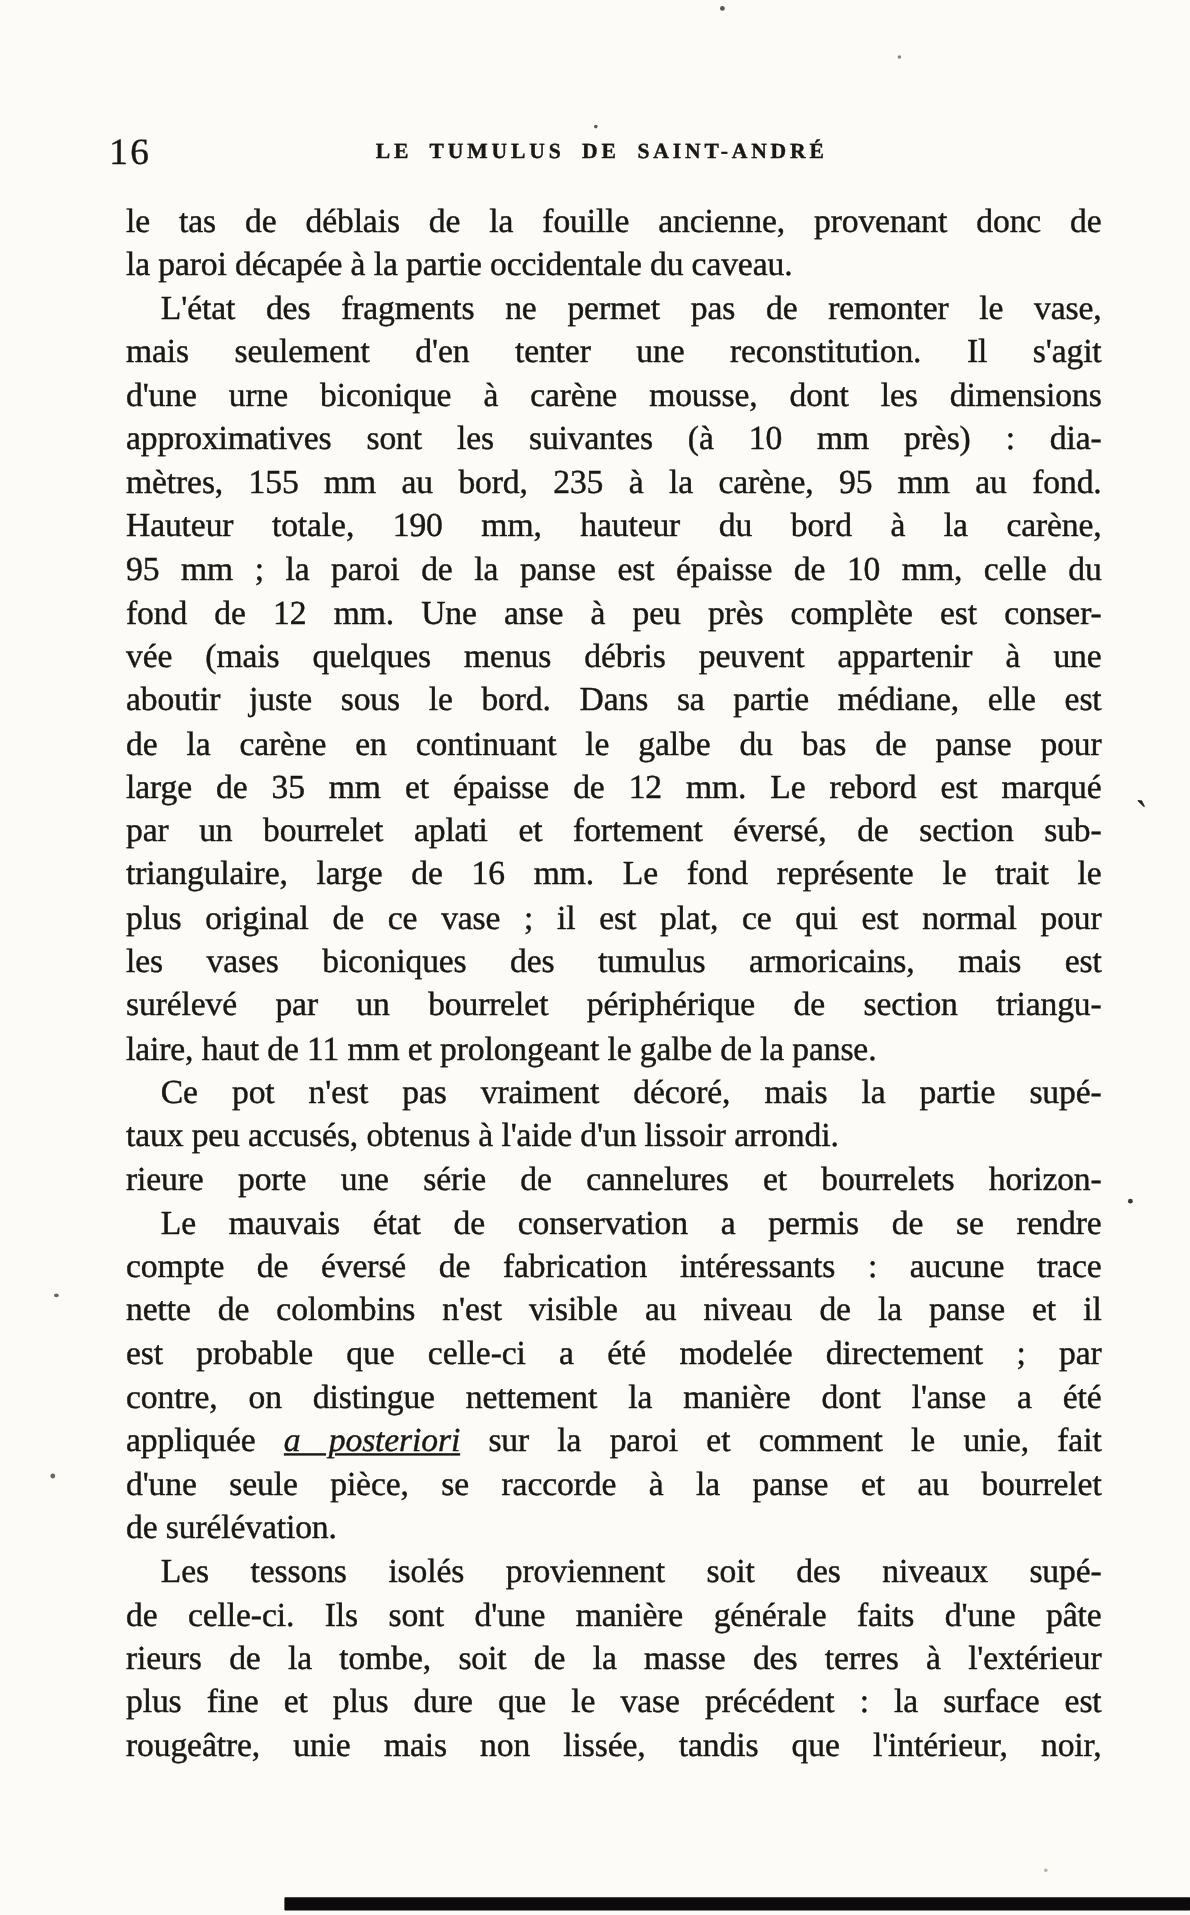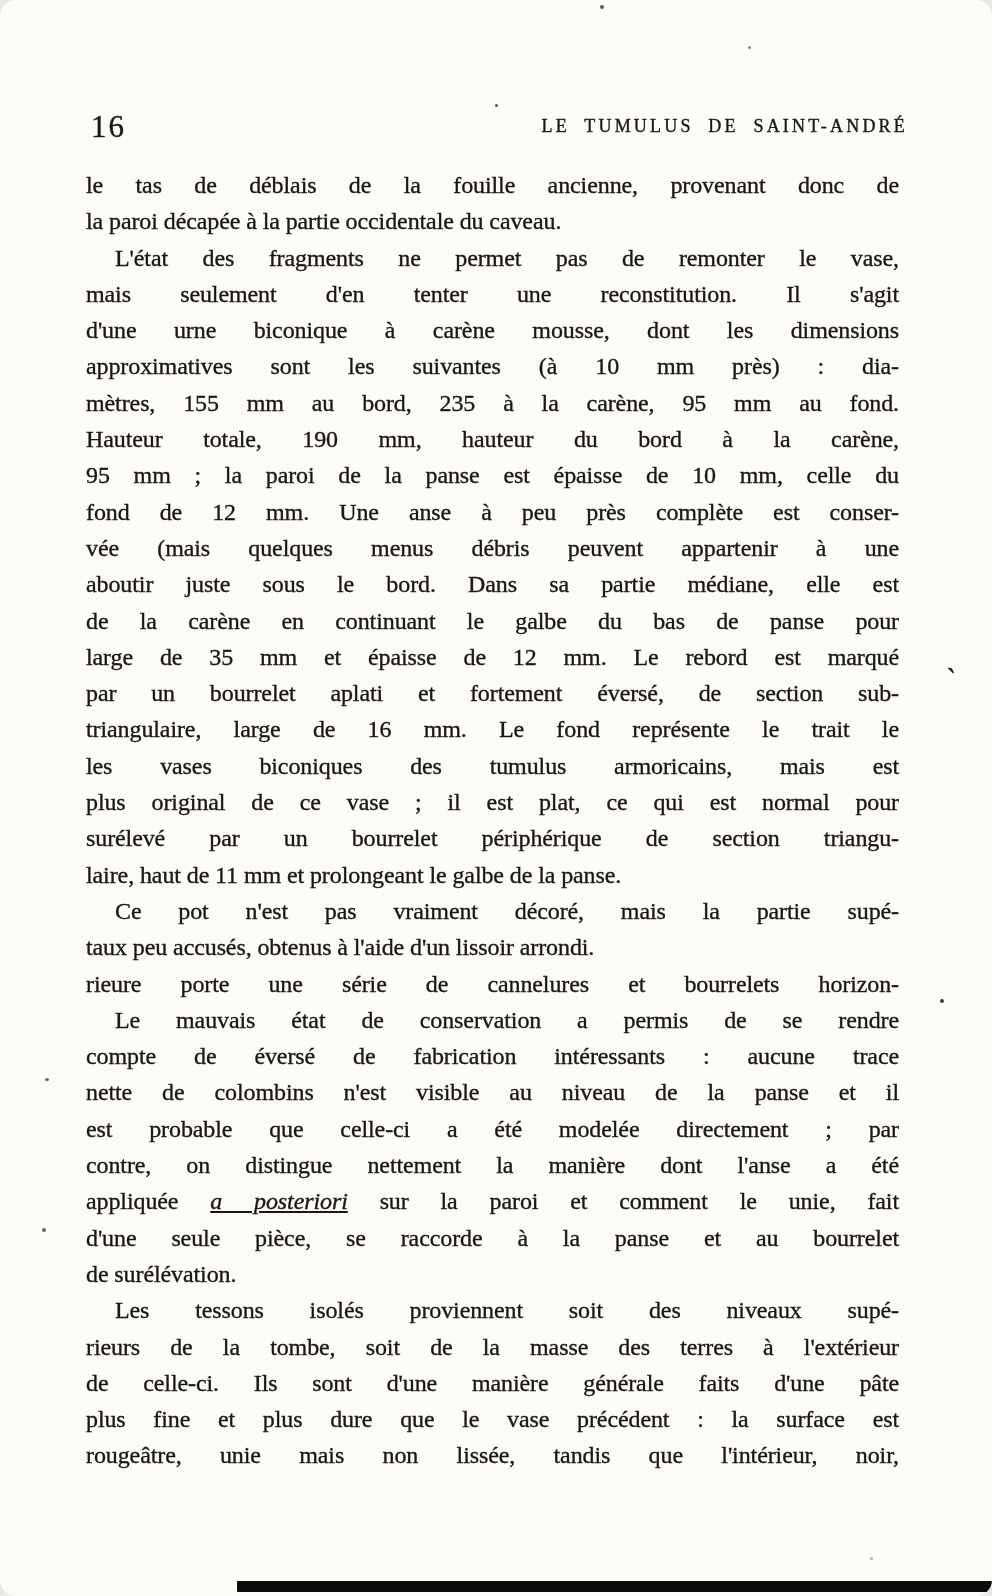--- a/index.html
+++ b/index.html
@@ -3,38 +3,37 @@
 <meta charset="utf-8">
 <style>
   html,body{margin:0;padding:0;background:#e8e8e4;}
   .scan-page{
     position:relative;
     width:992px;height:1596px;
     background:#fcfbf7;
     overflow:hidden;
     color:#1a1716;
     font-family:"Liberation Serif","DejaVu Serif",serif;
-    border-radius:16px;
     -webkit-text-stroke:0.35px #1a1716;
   }
   .running-header{position:absolute;top:108px;left:95px;width:813px;height:44px;}
   .page-number{
     position:absolute;left:-4px;top:2px;
     font-size:31px;letter-spacing:2px;line-height:34px;
   }
   .running-title{
     position:absolute;left:0;right:0;top:6px;
-    text-align:right;
-    font-size:18px;font-weight:normal;
+    text-align:center;
+    font-size:18px;font-weight:bold;
     letter-spacing:3.2px;word-spacing:7px;
     line-height:24px;
   }
   .text-block{
-    position:absolute;left:86px;top:167px;width:813px;
-    font-size:24px;line-height:36.3px;letter-spacing:-0.1px;
+    position:absolute;left:105px;top:167px;width:813px;
+    font-size:28px;line-height:36.3px;letter-spacing:-0.1px;
   }
   .line{text-align:justify;text-align-last:justify;}
   .line.last{text-align-last:left;}
   .line.indent{text-indent:29px;}
   .line em{font-style:italic;text-decoration:underline;}
   
   .scan-bar{
     position:absolute;left:237px;top:1581px;width:755px;height:11px;
     background:#0b0b0b;border-radius:1px;
   }
@@ -71,38 +70,38 @@
       <div class="line"><span>mètres, 155 mm au bord, 235 à la carène, 95 mm au fond.</span></div>
       <div class="line"><span>Hauteur totale, 190 mm, hauteur du bord à la carène,</span></div>
       <div class="line"><span>95 mm ; la paroi de la panse est épaisse de 10 mm, celle du</span></div>
       <div class="line"><span>fond de 12 mm. Une anse à peu près complète est conser-</span></div>
       <div class="line"><span>vée (mais quelques menus débris peuvent appartenir à une</span></div>
       <div class="line"><span>aboutir juste sous le bord. Dans sa partie médiane, elle est</span></div>
       <div class="line"><span>de la carène en continuant le galbe du bas de panse pour</span></div>
       <div class="line"><span>large de 35 mm et épaisse de 12 mm. Le rebord est marqué</span></div>
       <div class="line"><span>par un bourrelet aplati et fortement éversé, de section sub-</span></div>
       <div class="line"><span>triangulaire, large de 16 mm. Le fond représente le trait le</span></div>
+      <div class="line"><span>plus original de ce vase ; il est plat, ce qui est normal pour</span></div>
       <div class="line"><span>les vases biconiques des tumulus armoricains, mais est</span></div>
-      <div class="line"><span>plus original de ce vase ; il est plat, ce qui est normal pour</span></div>
       <div class="line"><span>surélevé par un bourrelet périphérique de section triangu-</span></div>
       <div class="line last"><span>laire, haut de 11 mm et prolongeant le galbe de la panse.</span></div>
       <div class="line indent"><span>Ce pot n'est pas vraiment décoré, mais la partie supé-</span></div>
       <div class="line last"><span>taux peu accusés, obtenus à l'aide d'un lissoir arrondi.</span></div>
       <div class="line"><span>rieure porte une série de cannelures et bourrelets horizon-</span></div>
       <div class="line indent"><span>Le mauvais état de conservation a permis de se rendre</span></div>
       <div class="line"><span>compte de éversé de fabrication intéressants : aucune trace</span></div>
       <div class="line"><span>nette de colombins n'est visible au niveau de la panse et il</span></div>
       <div class="line"><span>est probable que celle-ci a été modelée directement ; par</span></div>
       <div class="line"><span>contre, on distingue nettement la manière dont l'anse a été</span></div>
       <div class="line"><span>appliquée </span><em>a posteriori</em><span> sur la paroi et comment le unie, fait</span></div>
       <div class="line"><span>d'une seule pièce, se raccorde à la panse et au bourrelet</span></div>
       <div class="line last"><span>de surélévation.</span></div>
       <div class="line indent"><span>Les tessons isolés proviennent soit des niveaux supé-</span></div>
+      <div class="line"><span>de celle-ci. Ils sont d'une manière générale faits d'une pâte</span></div>
       <div class="line"><span>rieurs de la tombe, soit de la masse des terres à l'extérieur</span></div>
-      <div class="line"><span>de celle-ci. Ils sont d'une manière générale faits d'une pâte</span></div>
       <div class="line"><span>plus fine et plus dure que le vase précédent : la surface est</span></div>
       <div class="line"><span>rougeâtre, unie mais non lissée, tandis que l'intérieur, noir,</span></div>
     </main>
 
   <span class="margin-mark">`</span>
 
   <i class="speck s1"></i>
   <i class="speck s2"></i>
   <i class="speck s3"></i>
   <i class="speck s4"></i>

